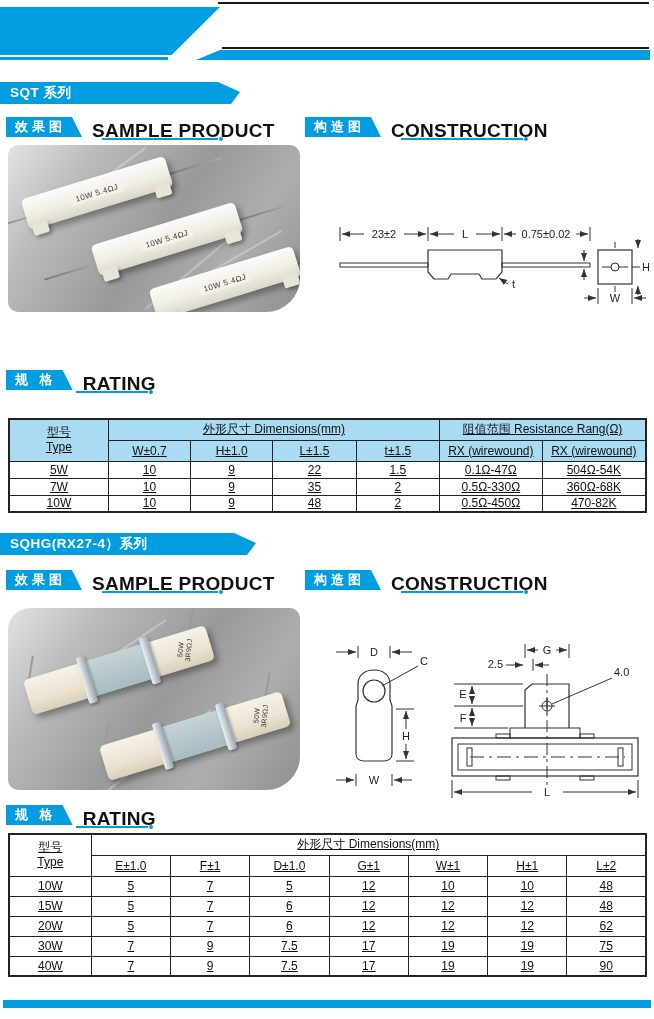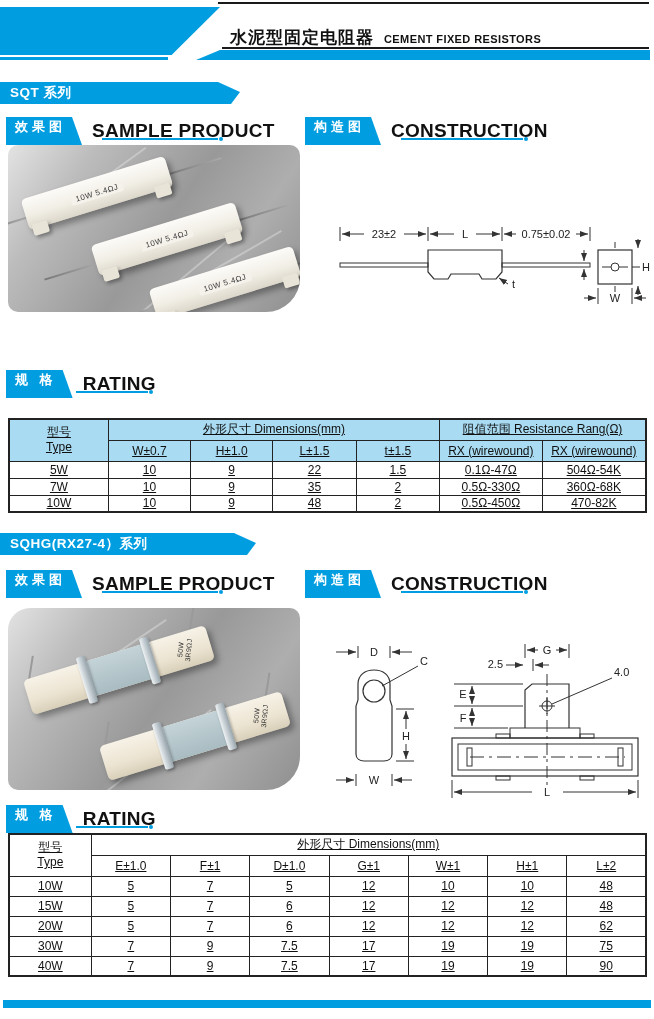--- a/index.html
+++ b/index.html
@@ -27,21 +27,21 @@
 
   
   .series-banner { position:absolute; left:0; height:22px; background:var(--accent); color:#fff;
     font-size:13.5px; font-weight:bold; line-height:22px; padding-left:10px; letter-spacing:0.5px;
     clip-path:polygon(0 0,calc(100% - 22px) 0,100% 45%,calc(100% - 9px) 100%,0 100%); }
   #banner1 { top:82px; width:240px; }
   #banner2 { top:533px; width:256px; }
 
   
   .tag-group { position:absolute; height:24px; white-space:nowrap; }
-  .tag-box { display:inline-block; vertical-align:top; height:28px; background:var(--accent); color:#fff;
+  .tag-box { display:inline-block; vertical-align:top; height:20px; background:var(--accent); color:#fff;
     font-size:13px; font-weight:bold; letter-spacing:4px; line-height:20px; padding:0 16px 0 9px;
     clip-path:polygon(0 0,calc(100% - 10px) 0,100% 100%,0 100%); }
   .tag-en { display:inline-block; vertical-align:top; margin-left:10px; padding-top:3px;
     font-size:19px; font-weight:600; color:#111; letter-spacing:0.3px; }
   .tag-line { position:absolute; top:21px; height:2px; background:var(--accent); }
   .tag-line::after { content:''; position:absolute; right:-5px; top:-1px; width:4px; height:4px;
     border-radius:50%; background:var(--accent); }
 
   
   .photo { position:absolute; left:8px; width:292px; overflow:hidden;
@@ -105,24 +105,20 @@
   
   .footer-bar { position:absolute; left:3px; top:1000px; width:648px; height:8px; background:var(--accent); }
 </style>
 </head>
 <body>
 
 <div id="page">
 
   <div class="hdr-topline"></div>
   <div class="hdr-blue-block"></div>
-  <div class="hdr-title">
-    <span class="hdr-title-cn">水泥型固定电阻器</span>
-    <span class="hdr-title-en">CEMENT FIXED RESISTORS</span>
-  </div>
   <div class="hdr-underline"></div>
   <div class="hdr-blue-bar"></div>
   <div class="hdr-thin-line"></div>
 
   <div class="series-banner" id="banner1">SQT 系列</div>
 
   <div class="tag-group" style="left:6px; top:117px;">
     <span class="tag-box">效果图</span><span class="tag-en">SAMPLE PRODUCT</span>
     <span class="tag-line" style="left:96px; width:116px;"></span>
   </div>

